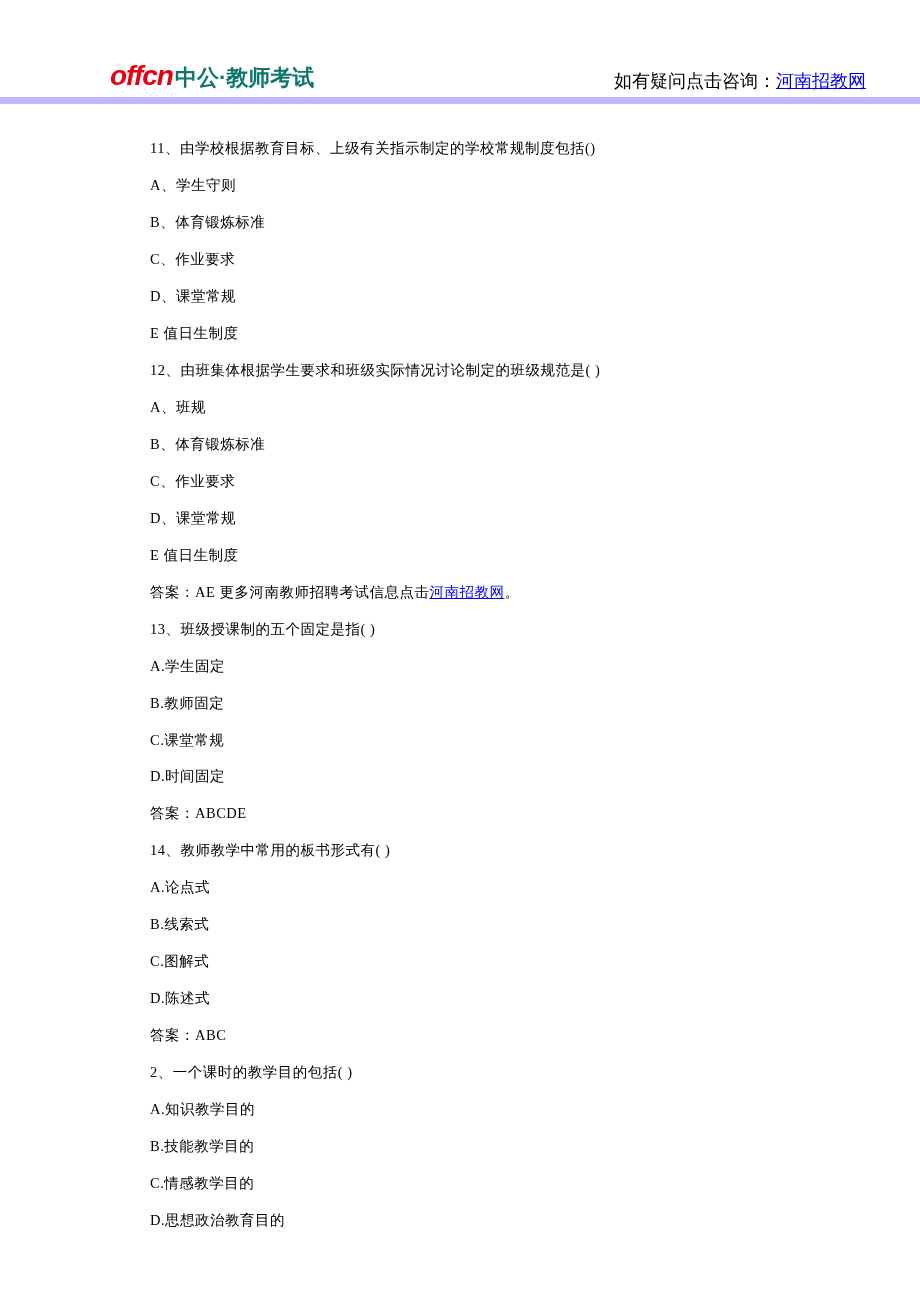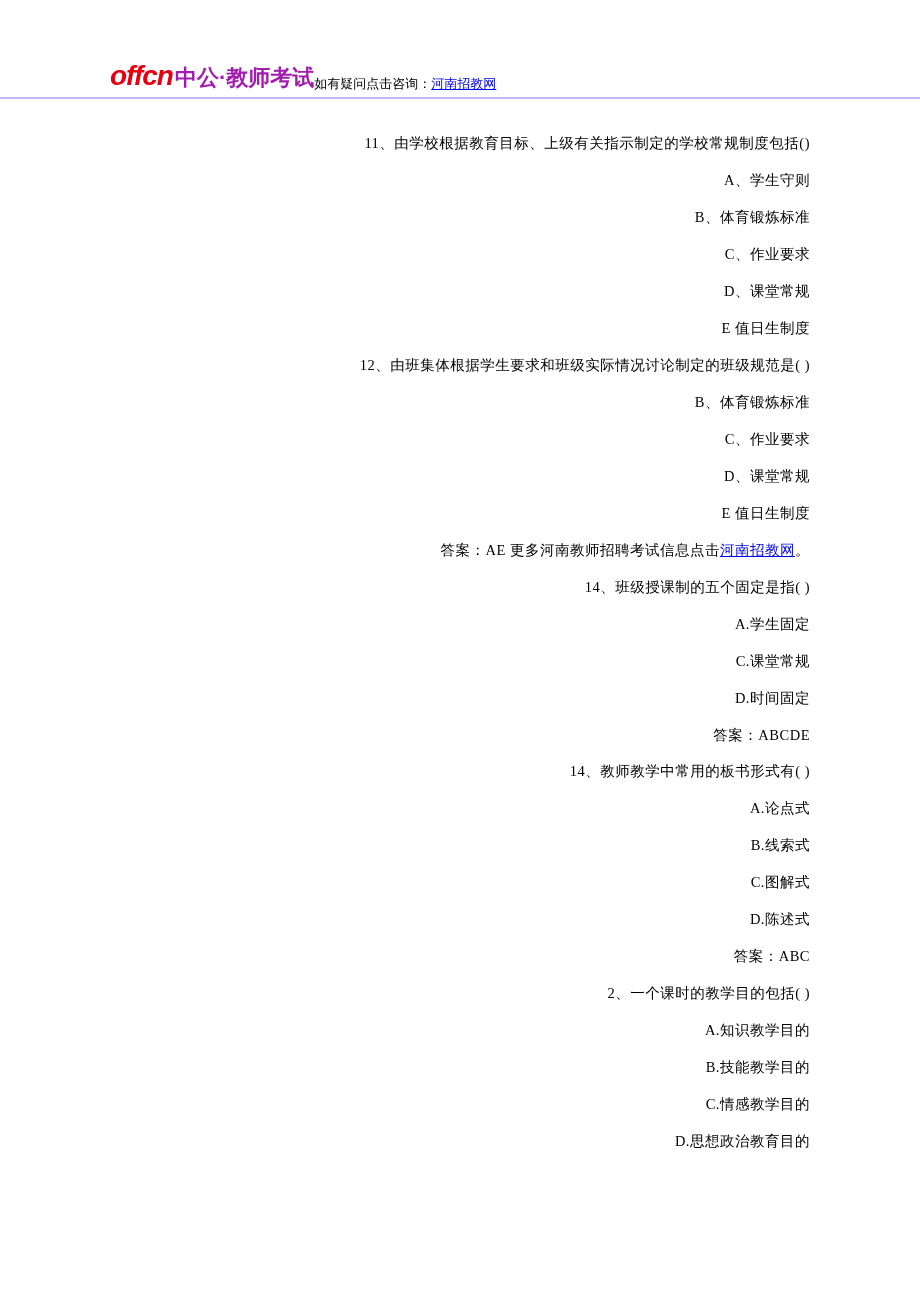--- a/index.html
+++ b/index.html
@@ -7,59 +7,59 @@
       font-family: "SimSun", "宋体", serif;
       background: #fff;
       width: 920px;
       margin: 0 auto;
       padding: 60px 0 30px;
       color: #000;
       font-size: 14.5px;
     }
     .header {
       display: flex;
+      justify-content: space-between;
       align-items: flex-end;
-      border-bottom: 2px solid #c4b5fd;
-      padding: 0 106px 4px 110px;
+      border-bottom: 7px solid #c4b5fd;
+      padding: 0 54px 4px 110px;
       margin-bottom: 26px;
     }
     .logo {
       display: flex;
       align-items: baseline;
     }
     .logo-offcn {
       font-family: Arial, sans-serif;
       font-weight: bold;
       font-style: italic;
       font-size: 28px;
       color: #e60012;
       letter-spacing: -1px;
     }
     .logo-cn {
       font-family: "SimHei", "黑体", sans-serif;
       font-weight: bold;
       font-size: 22px;
-      color: #a21caf;
+      color: #0f766e;
       margin-left: 2px;
     }
     .consult {
-      font-size: 13px;
+      font-size: 18px;
       color: #000;
     }
     .consult a {
       color: #0000ee;
       text-decoration: underline;
     }
     .content {
       padding: 0 110px 0 150px;
     }
     .line {
       line-height: 2.55;
       letter-spacing: 0.5px;
-      text-align: right;
     }
     .inline-link {
       color: #0000ee;
       text-decoration: underline;
     }
   </style>
 </head>
 <body>
 
 <div class="header">
@@ -73,29 +73,31 @@
 </div>
 
 <div class="content">
   <div class="line">11、由学校根据教育目标、上级有关指示制定的学校常规制度包括()</div>
   <div class="line">A、学生守则</div>
   <div class="line">B、体育锻炼标准</div>
   <div class="line">C、作业要求</div>
   <div class="line">D、课堂常规</div>
   <div class="line">E 值日生制度</div>
   <div class="line">12、由班集体根据学生要求和班级实际情况讨论制定的班级规范是( )</div>
+  <div class="line">A、班规</div>
   <div class="line">B、体育锻炼标准</div>
   <div class="line">C、作业要求</div>
   <div class="line">D、课堂常规</div>
   <div class="line">E 值日生制度</div>
   <div class="line">
     <span>答案：AE 更多河南教师招聘考试信息点击</span><a href="#" class="inline-link">河南招教网</a><span>。</span>
   </div>
-  <div class="line">14、班级授课制的五个固定是指( )</div>
+  <div class="line">13、班级授课制的五个固定是指( )</div>
   <div class="line">A.学生固定</div>
+  <div class="line">B.教师固定</div>
   <div class="line">C.课堂常规</div>
   <div class="line">D.时间固定</div>
   <div class="line">答案：ABCDE</div>
   <div class="line">14、教师教学中常用的板书形式有( )</div>
   <div class="line">A.论点式</div>
   <div class="line">B.线索式</div>
   <div class="line">C.图解式</div>
   <div class="line">D.陈述式</div>
   <div class="line">答案：ABC</div>
   <div class="line">2、一个课时的教学目的包括( )</div>

